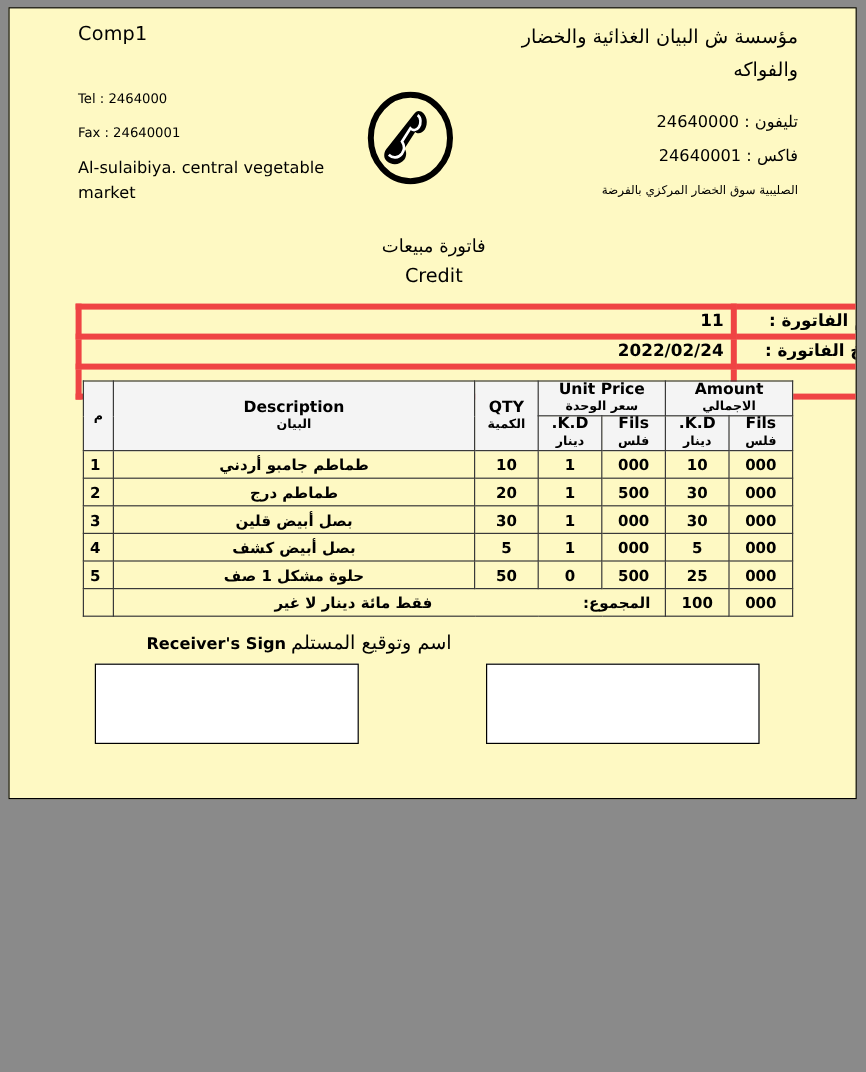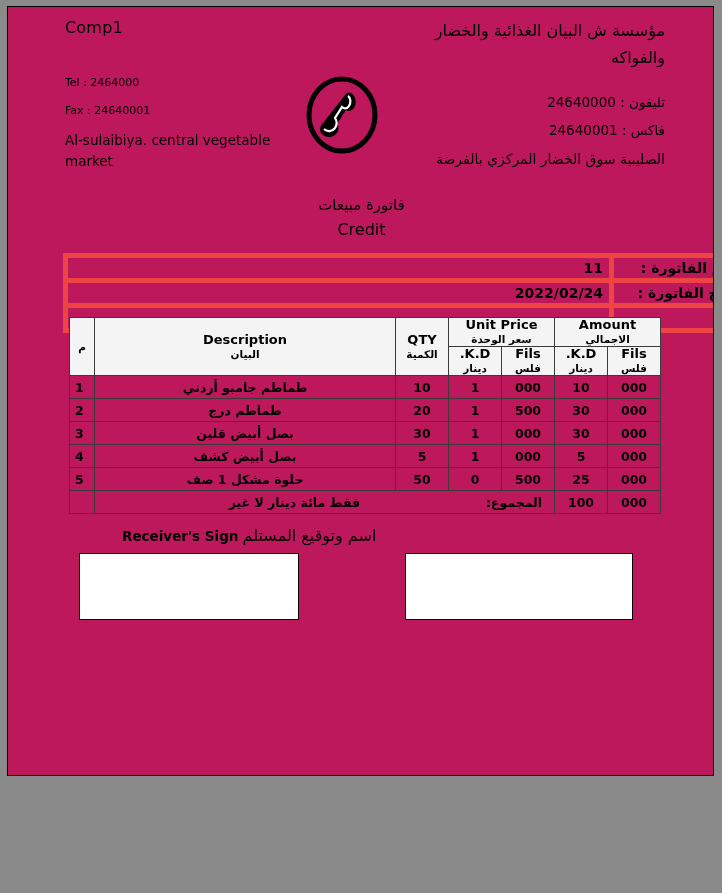--- a/index.html
+++ b/index.html
@@ -11,22 +11,22 @@
     height: 893px;
     background: #8a8a8a;
     font-family: "DejaVu Sans", sans-serif;
     overflow: hidden;
   }
   .page-frame {
     position: absolute;
     left: 7px;
     top: 6px;
     width: 707px;
-    height: 770px;
-    background: #be185d;
+    height: 660px;
+    background: #fef9c3;
     border: 1px solid #000000;
     box-sizing: border-box;
     overflow: hidden;
   }
   .page-inner {
     position: relative;
     width: 707px;
     height: 880px;
   }
 
@@ -77,21 +77,21 @@
     white-space: nowrap;
   }
   .addr-en {
     font-size: 13.5px;
     color: #000;
     line-height: 21px;
     margin-top: 5px;
     width: 225px;
   }
   .addr-ar {
-    font-size: 14px;
+    font-size: 10px;
     line-height: 21px;
     margin-top: 5px;
   }
   .hdr-left-rows { margin-top: 30px; }
   .hdr-right-rows { margin-top: 17px; }
 
   .logo-wrap {
     position: absolute;
     left: 296px;
     top: 69px;

